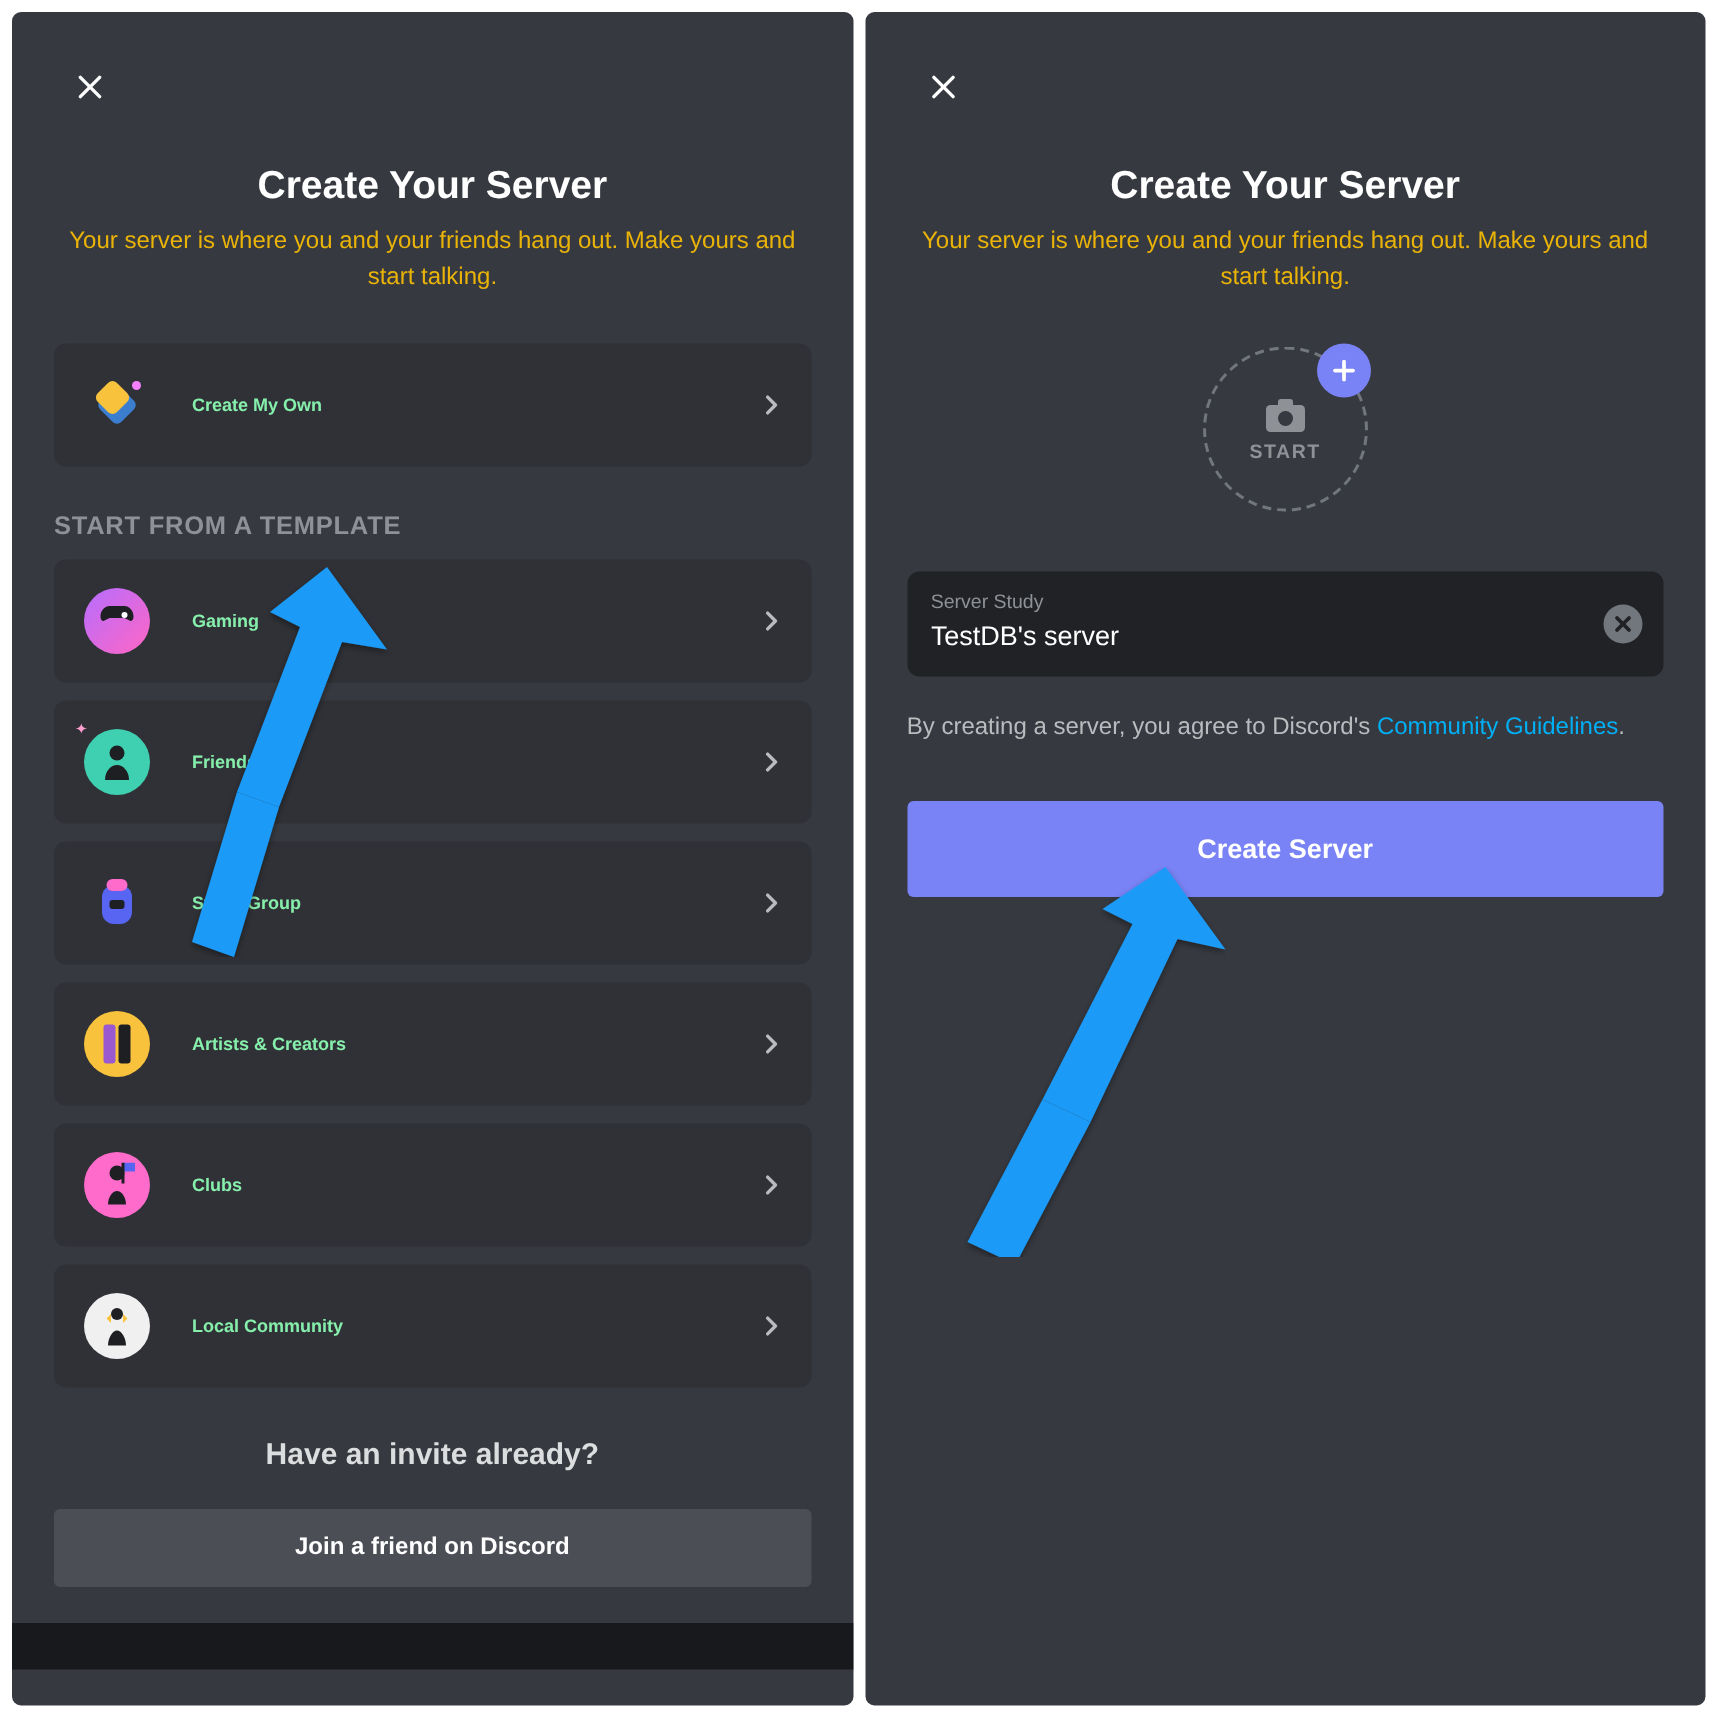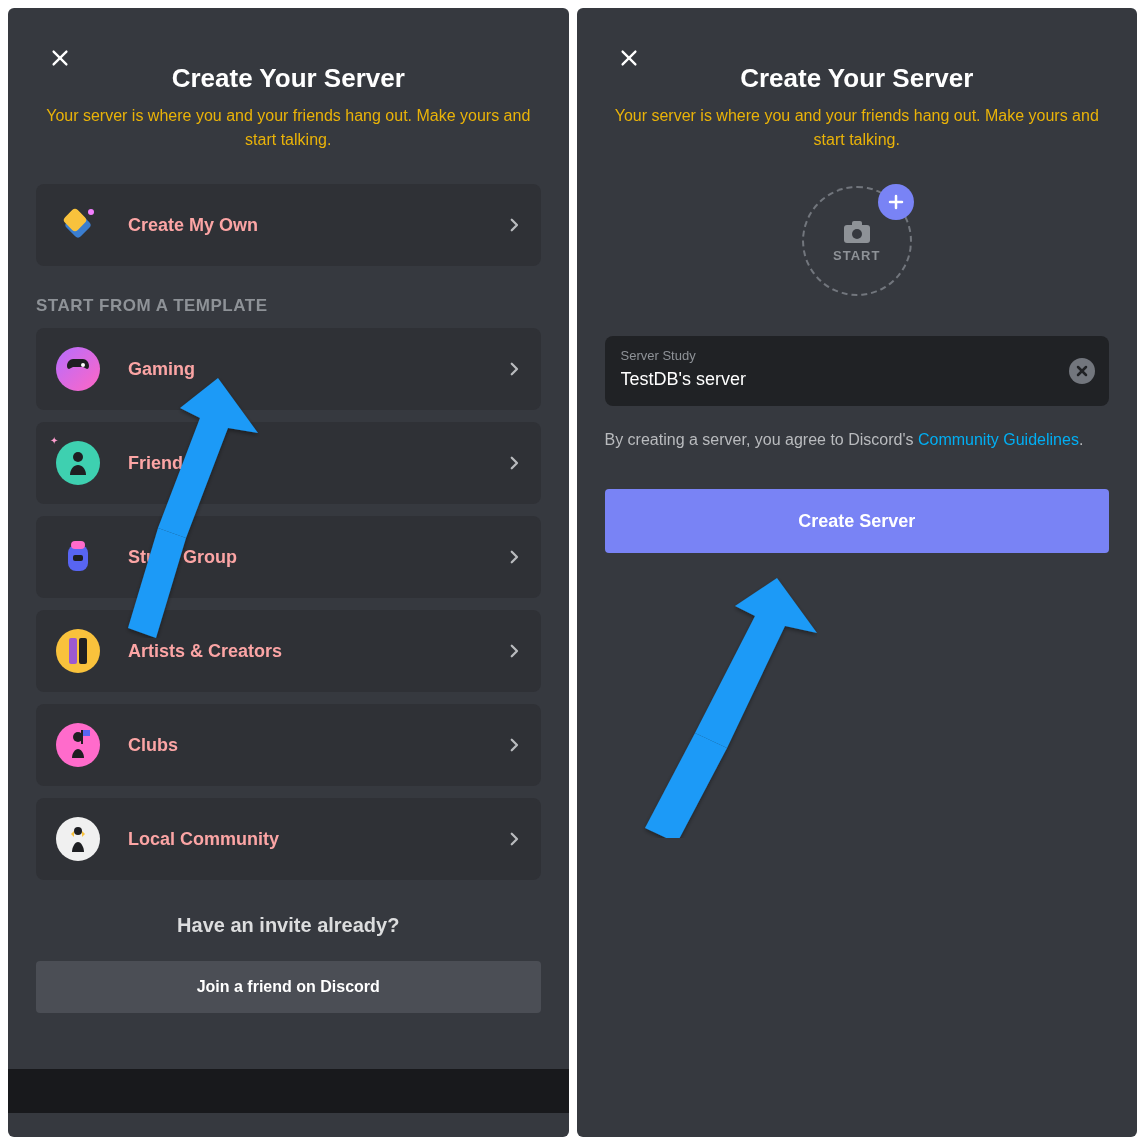--- a/index.html
+++ b/index.html
@@ -29,21 +29,21 @@
     width: 28px;
     height: 28px;
     display: flex;
     align-items: center;
     justify-content: center;
     color: #ffffff;
     cursor: pointer;
   }
   .close-btn svg { width: 22px; height: 22px; }
   .header {
-    margin-top: 31px;
+    margin-top: 76px;
     padding: 0 24px;
     text-align: center;
   }
   .title {
     color: #ffffff;
     font-size: 26px;
     font-weight: 700;
     margin-bottom: 10px;
   }
   .subtitle {
@@ -68,22 +68,22 @@
     width: 52px;
     height: 52px;
     display: flex;
     align-items: center;
     justify-content: center;
     margin-right: 24px;
     position: relative;
     flex-shrink: 0;
   }
   .row-label {
-    color: #fca5a5;
-    font-size: 18px;
+    color: #86efac;
+    font-size: 12px;
     font-weight: 600;
     flex: 1;
   }
   .chevron { color: #b9bbbe; width: 18px; height: 18px; flex-shrink: 0; }
   .section-label {
     color: #8e9297;
     font-size: 17px;
     font-weight: 700;
     letter-spacing: 0.5px;
     margin-top: 30px;

